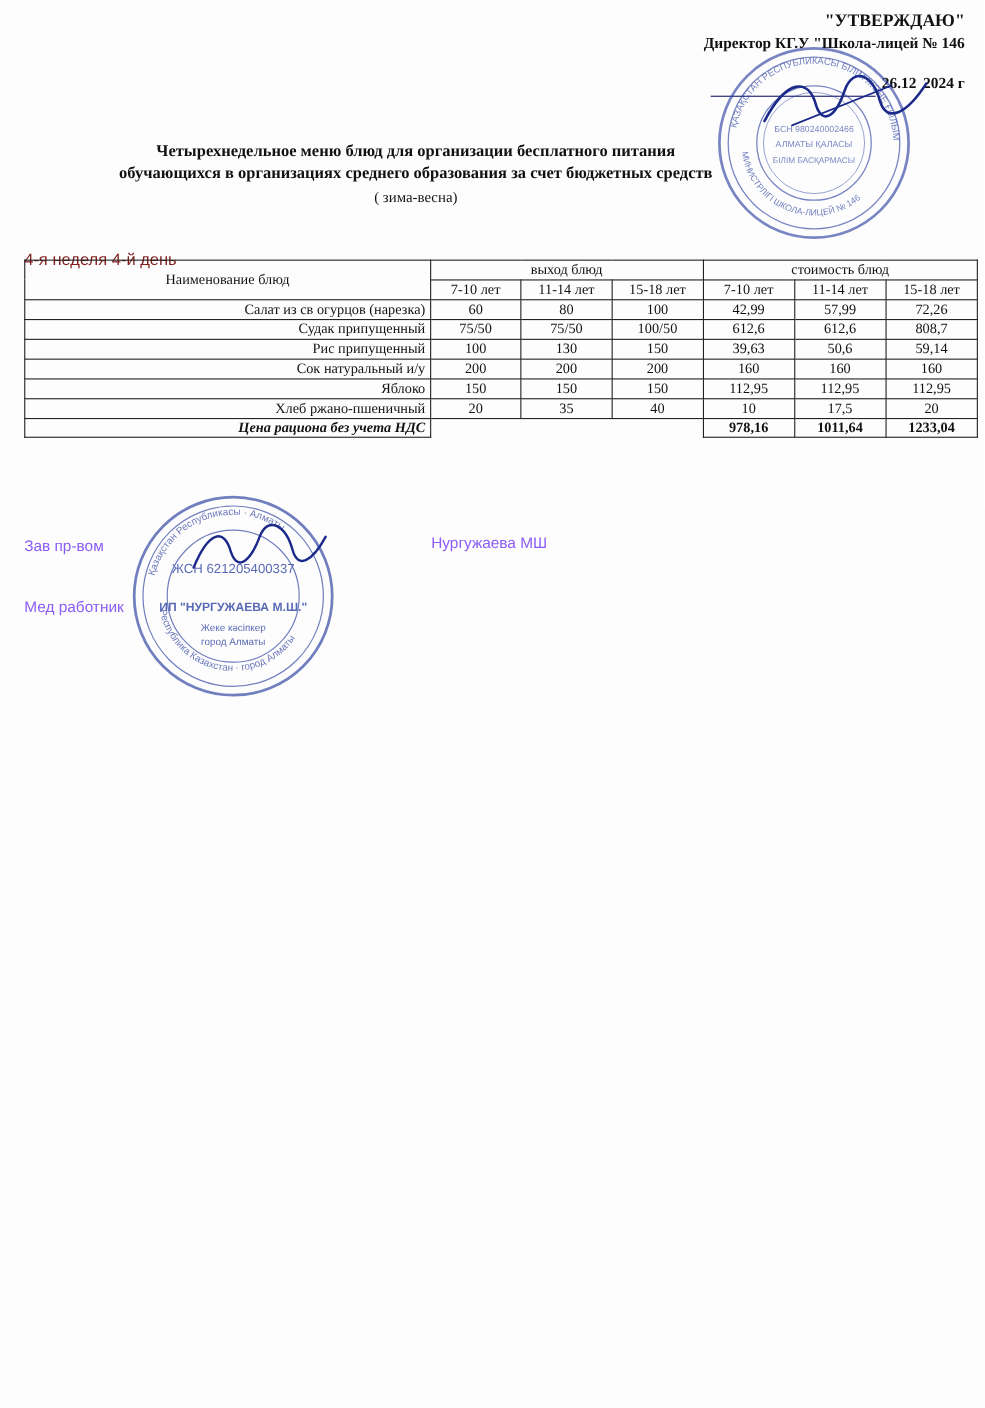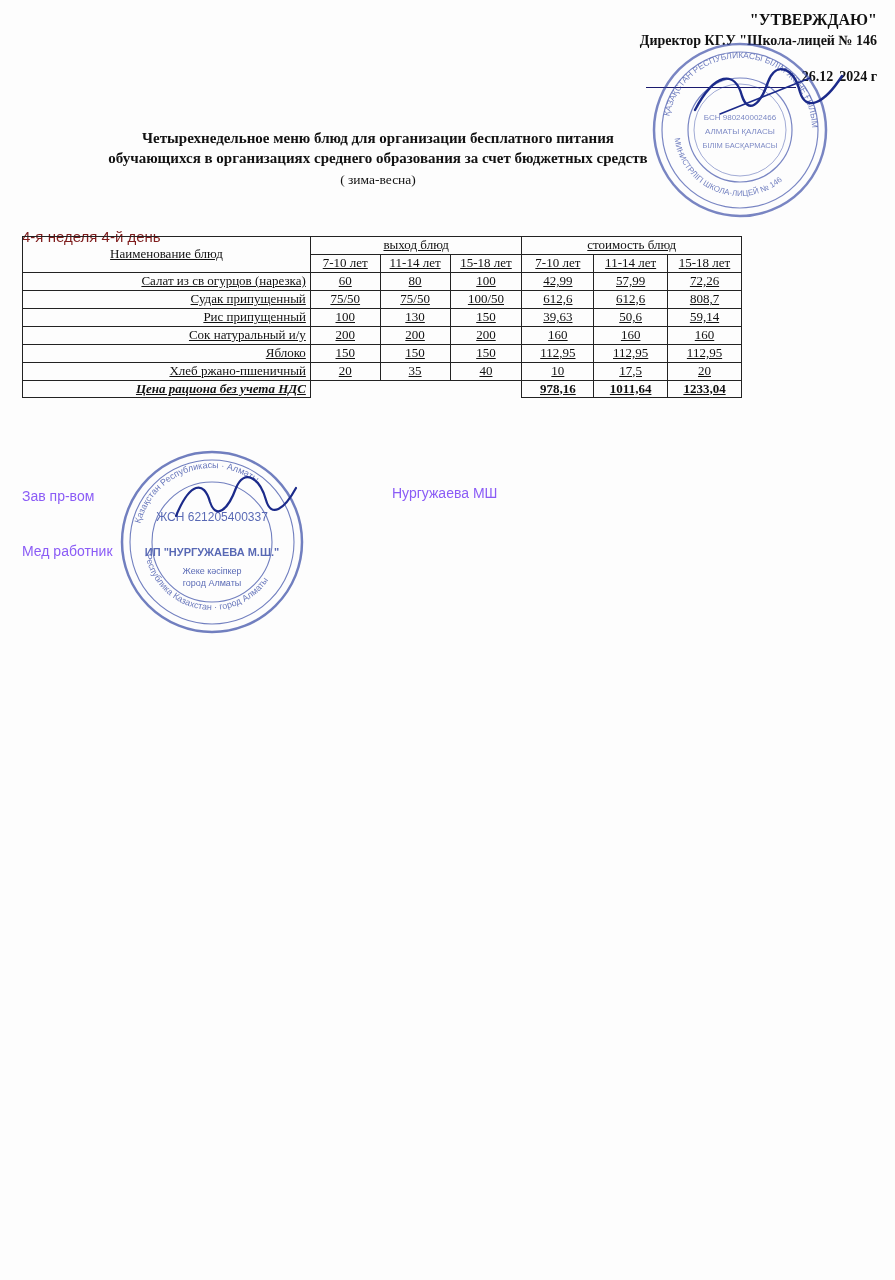--- a/index.html
+++ b/index.html
@@ -76,24 +76,23 @@
     font-size: 15px;
     font-family: "Liberation Sans", sans-serif;
     color: #7f1d1d;
   }
 
   
   .menu-table {
     position: absolute;
     top: 236px;
     left: 22px;
-    width: 720px;
+    width: 867px;
     border-collapse: collapse;
     font-size: 13px;
-    text-decoration: underline;
   }
   .menu-table th, .menu-table td {
     border: 1px solid #222;
     padding: 1px 4px;
     line-height: 1.15;
   }
   .menu-table th {
     font-weight: normal;
     text-align: center;
     vertical-align: middle;

